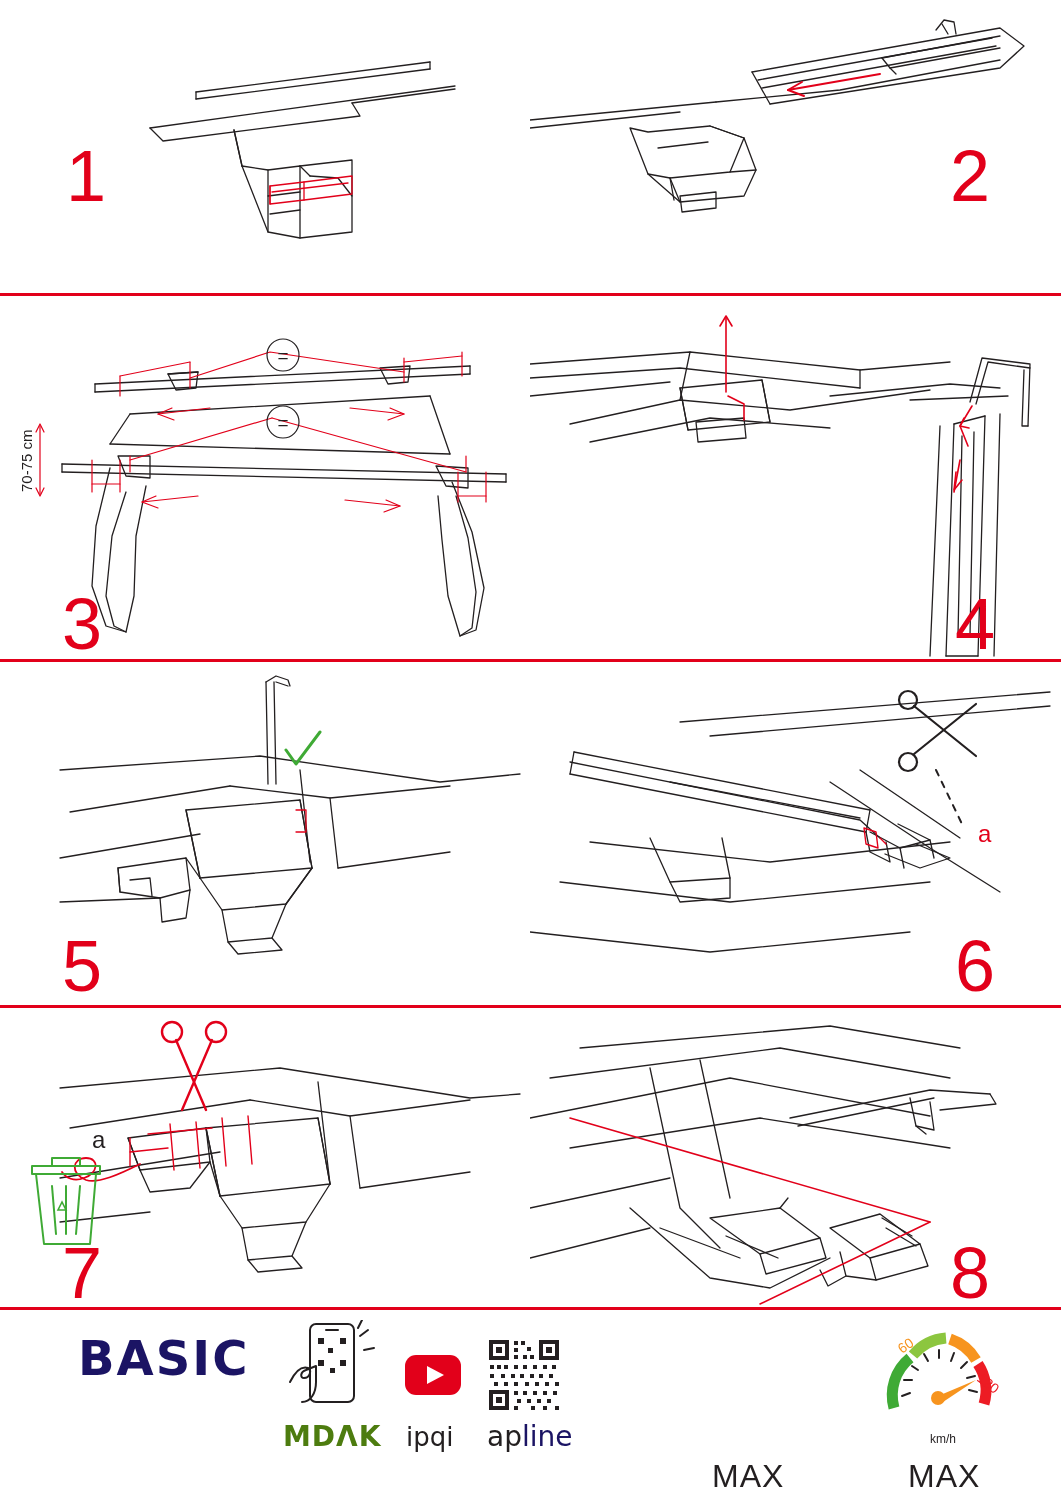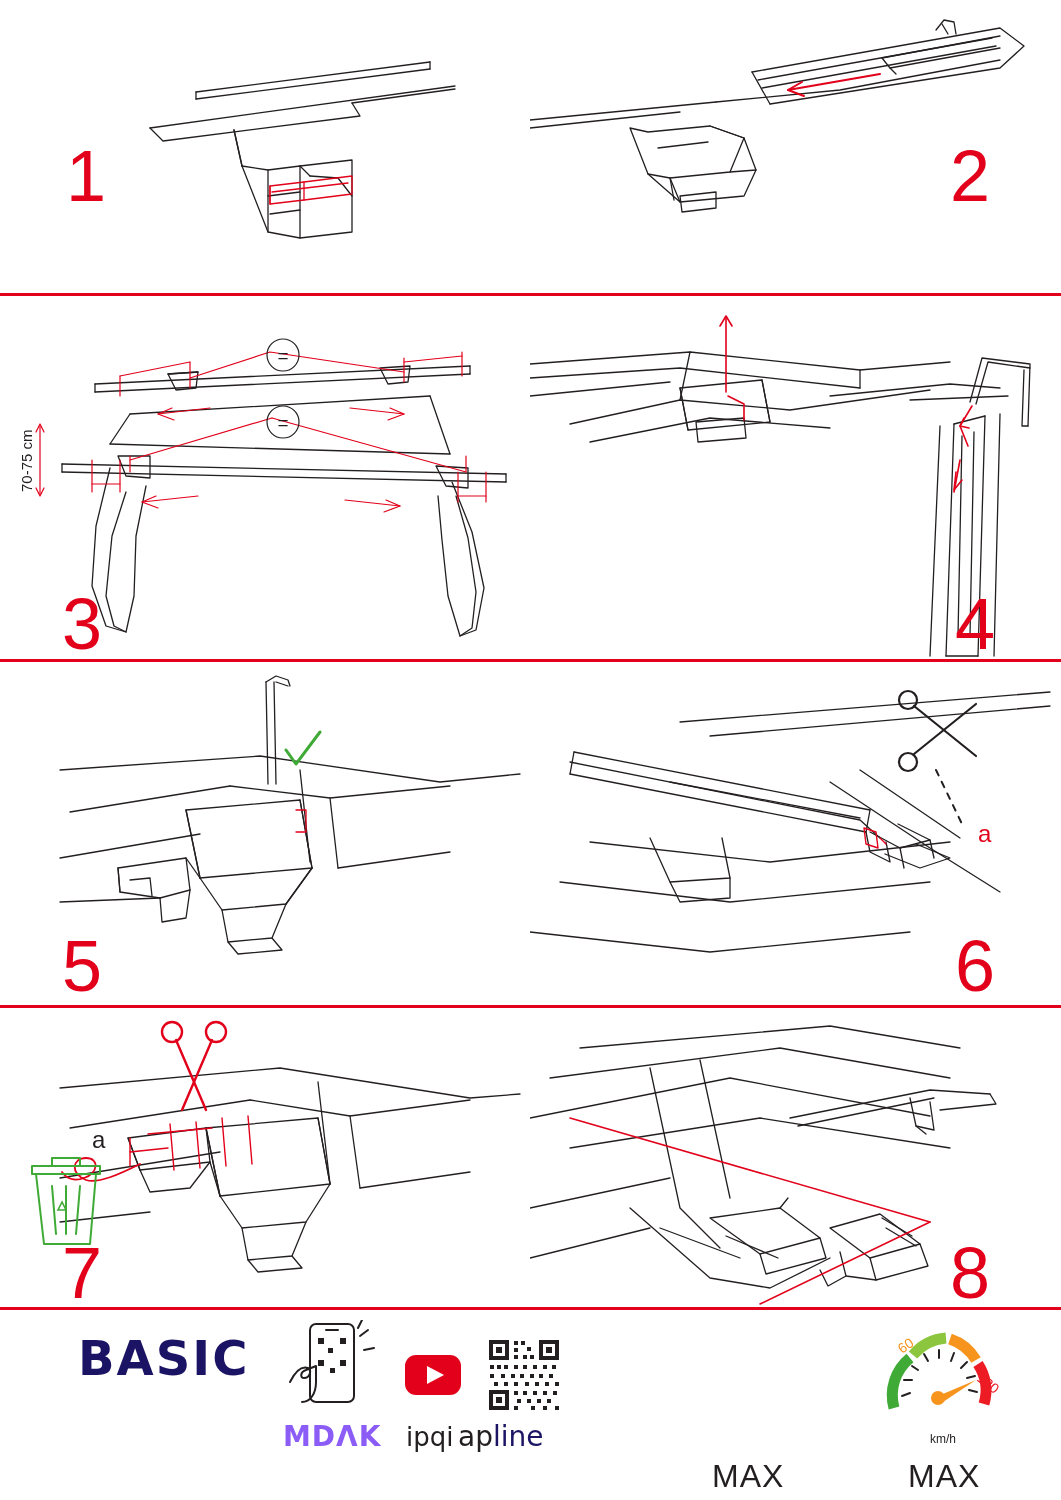--- a/index.html
+++ b/index.html
@@ -84,37 +84,37 @@
   .brand-accessory .part { color: #e2001a; }
 
   .mdak-wrap { position: absolute; left: 288px; top: 10px; width: 110px; }
   .mdak-text {
     position: absolute;
     left: 283px;
     top: 110px;
     font-family: "DejaVu Sans", sans-serif;
     font-size: 28px;
     font-weight: bold;
-    color: #8b5cf6;
+    color: #4d7c0f;
     letter-spacing: 1px;
     text-align: center;
   }
   .yt-wrap { position: absolute; left: 404px; top: 44px; }
   .ipqi-text {
     position: absolute;
     left: 406px;
     top: 112px;
     font-family: "DejaVu Sans", sans-serif;
     font-size: 26px;
     color: #231f20;
   }
   .qr-wrap { position: absolute; left: 487px; top: 28px; }
   .apline-text {
     position: absolute;
-    left: 458px;
+    left: 487px;
     top: 110px;
     font-family: "DejaVu Sans", sans-serif;
     font-size: 28px;
     color: #231f20;
   }
   .apline-text .blue { color: #1b1464; }
 
   .weight-wrap { position: absolute; left: 690px; top: 12px; }
   .weight-max {
     position: absolute;

